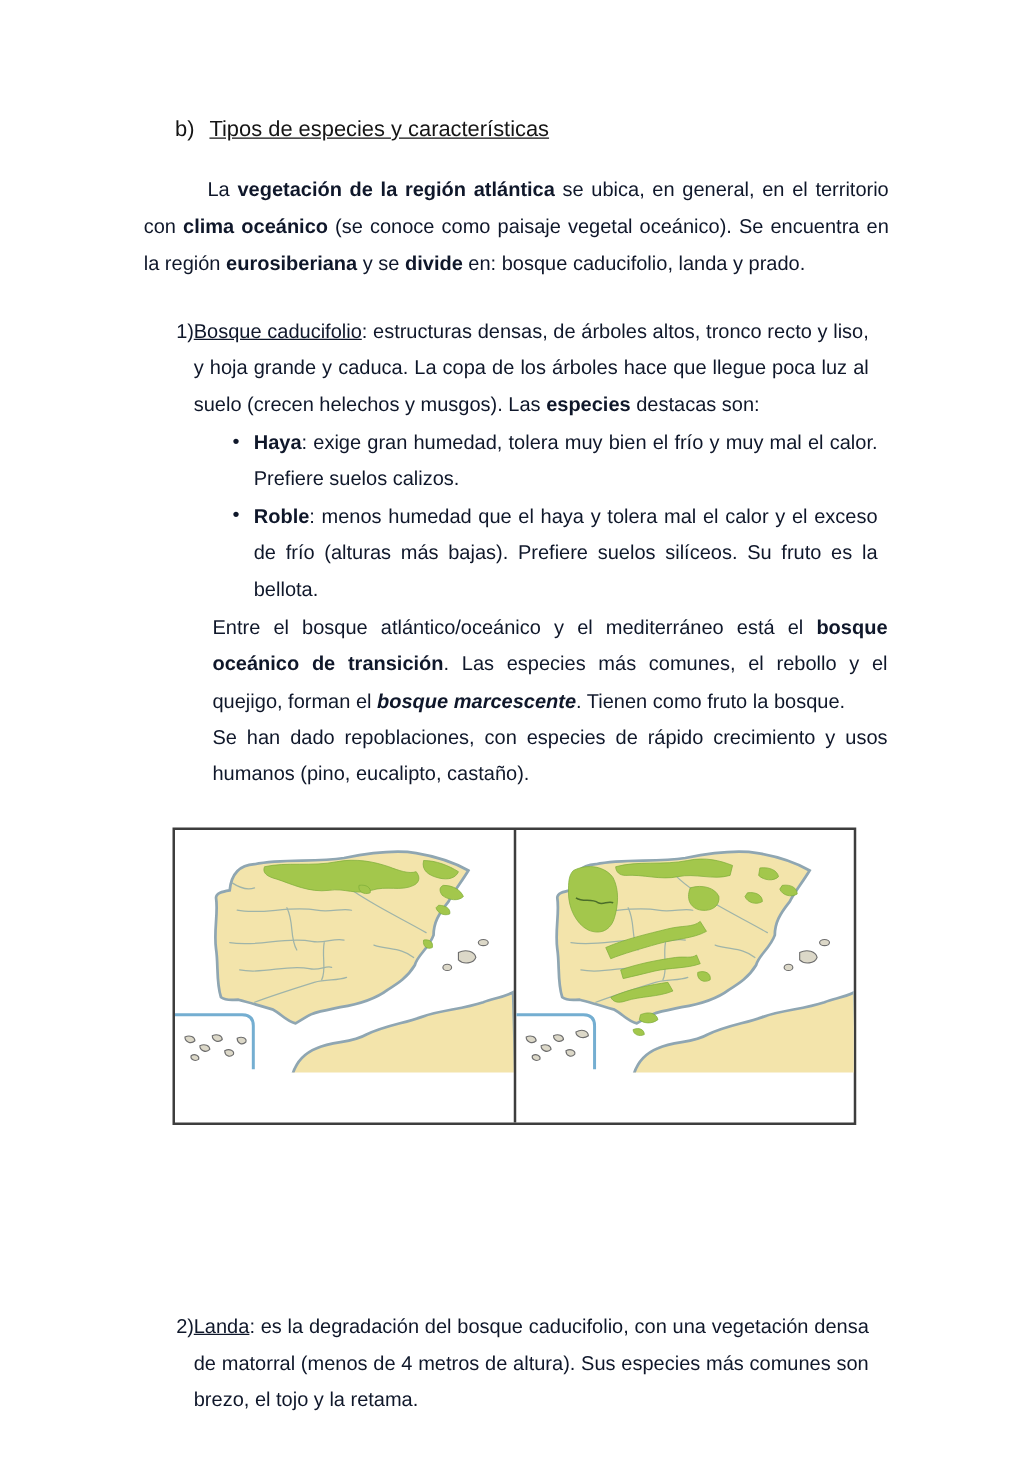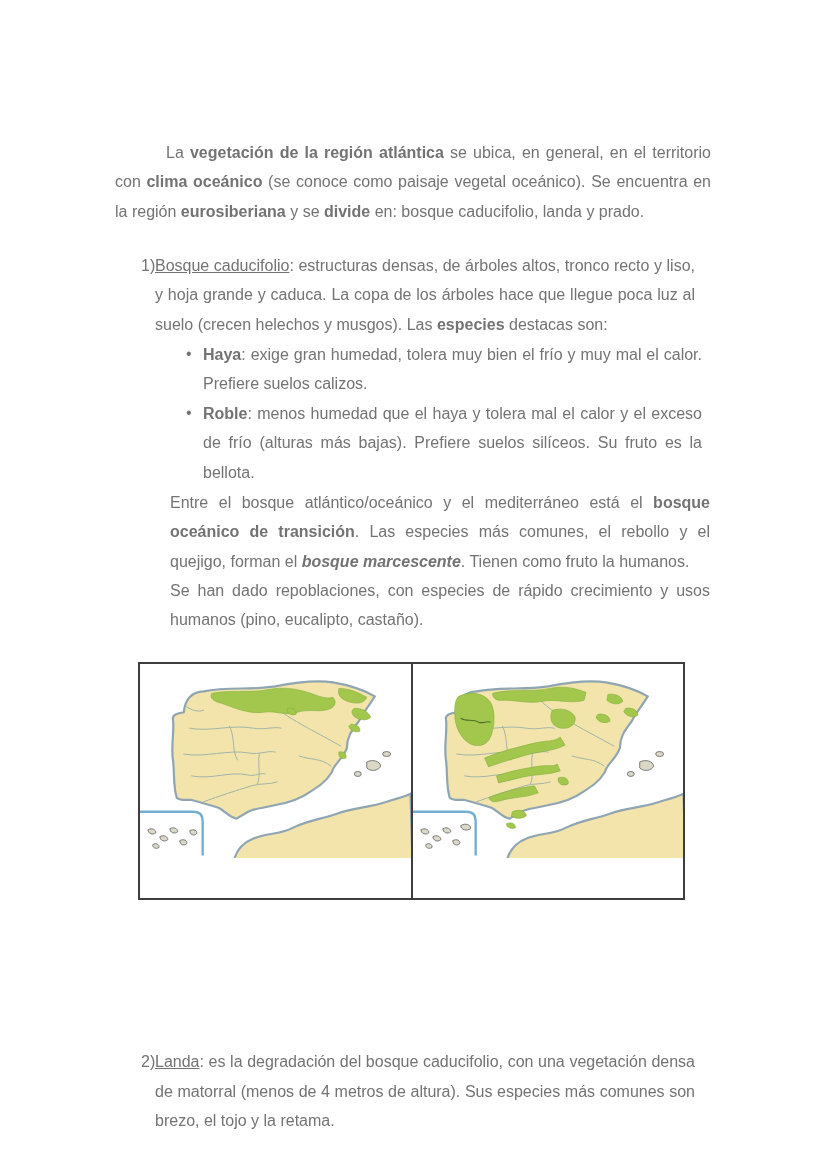--- a/index.html
+++ b/index.html
@@ -9,21 +9,21 @@
     background:#ffffff;
     font-family:"Liberation Sans", sans-serif;
     color:#1a1a1a;
     overflow:hidden;
   }
   .abs{position:absolute;}
   .body-text{
     font-size:16px;
     line-height:29.4px;
     text-align:justify;
-    color:#737373;
+    color:#0f172a;
   }
   .b{font-weight:700;}
   .u{text-decoration:underline;}
   .bi{font-weight:700;font-style:italic;}
   .heading{
     font-size:17.5px;
     line-height:24px;
     color:#151515;
     white-space:nowrap;
   }
@@ -56,40 +56,43 @@
   .river{stroke:var(--river,#9fb4a9);stroke-width:1;fill:none;stroke-linecap:round;}
   .forest{fill:var(--forest,#a3c74c);stroke:var(--forest-dark,#7fae3a);stroke-width:0.6;}
   .coastline{stroke:var(--coast,#8fa6b2);stroke-width:2.2;}
   .islet{fill:#dcd8c8;stroke:#6e6e6e;stroke-width:0.9;}
 </style>
 </head>
 <body>
 
 <div class="page">
 
+  <div class="abs heading" style="left:140px;top:91px;">
+    <span>b)</span><span class="title">Tipos de especies y características</span>
+  </div>
 
   <div class="abs body-text" style="left:115px;top:138px;width:596px;text-indent:51px;"><span>La </span><span class="b">vegetación de la región atlántica</span><span> se ubica, en general, en el territorio con </span><span class="b">clima oceánico</span><span> (se conoce como paisaje vegetal oceánico). Se encuentra en la región </span><span class="b">eurosiberiana</span><span> y se </span><span class="b">divide</span><span> en: bosque caducifolio, landa y prado.</span></div>
 
   <div class="abs body-text hang" style="left:141px;top:251px;width:569px;">
     <span class="num">1)</span>
     <div class="lead"><span class="u">Bosque caducifolio</span><span>: estructuras densas, de árboles altos, tronco recto y liso, y hoja grande y caduca. La copa de los árboles hace que llegue poca luz al suelo (crecen helechos y musgos). Las </span><span class="b">especies</span><span> destacas son:</span></div>
   </div>
 
   <div class="abs body-text" style="left:186px;top:340px;width:524px;">
     <div class="bullet-row">
       <span class="marker">•</span>
       <div class="btxt"><span class="b">Haya</span><span>: exige gran humedad, tolera muy bien el frío y muy mal el calor. Prefiere suelos calizos.</span></div>
     </div>
     <div class="bullet-row">
       <span class="marker">•</span>
       <div class="btxt"><span class="b">Roble</span><span>: menos humedad que el haya y tolera mal el calor y el exceso de frío (alturas más bajas). Prefiere suelos silíceos. Su fruto es la bellota.</span></div>
     </div>
   </div>
 
-  <div class="abs body-text" style="left:170px;top:488px;width:540px;"><span>Entre el bosque atlántico/oceánico y el mediterráneo está el </span><span class="b">bosque oceánico de transición</span><span>. Las especies más comunes, el rebollo y el quejigo, forman el </span><span class="bi">bosque marcescente</span><span>. Tienen como fruto la humanos.</span></div>
+  <div class="abs body-text" style="left:170px;top:488px;width:540px;"><span>Entre el bosque atlántico/oceánico y el mediterráneo está el </span><span class="b">bosque oceánico de transición</span><span>. Las especies más comunes, el rebollo y el quejigo, forman el </span><span class="bi">bosque marcescente</span><span>. Tienen como fruto la bosque.</span></div>
 
   <div class="abs body-text" style="left:170px;top:576px;width:540px;"><span>Se han dado repoblaciones, con especies de rápido crecimiento y usos humanos (pino, eucalipto, castaño).</span></div>
 
   <div class="abs figure" style="left:138px;top:662px;">
 
     <div class="map-cell">
       <svg width="100%" height="192" viewBox="0 0 272 192">
 
         <g>
           <path class="coastline" fill="var(--land)" d="M44,46 Q46,26 64,25 C88,20 112,24 136,20 C156,16 176,13 194,16 C206,18 222,22 236,30 C230,40 224,47 220,55 C212,65 208,72 208,82 C204,93 195,98 193,106 C187,116 179,121 171,126 C159,135 145,138 133,140 C121,143 113,143 107,147 L97,153 C89,151 85,145 79,142 C69,139 59,136 51,134 C45,134 41,135 37,132 C33,120 35,106 33,93 C31,78 35,64 33,52 C33,48 38,47 44,46 Z"></path>

